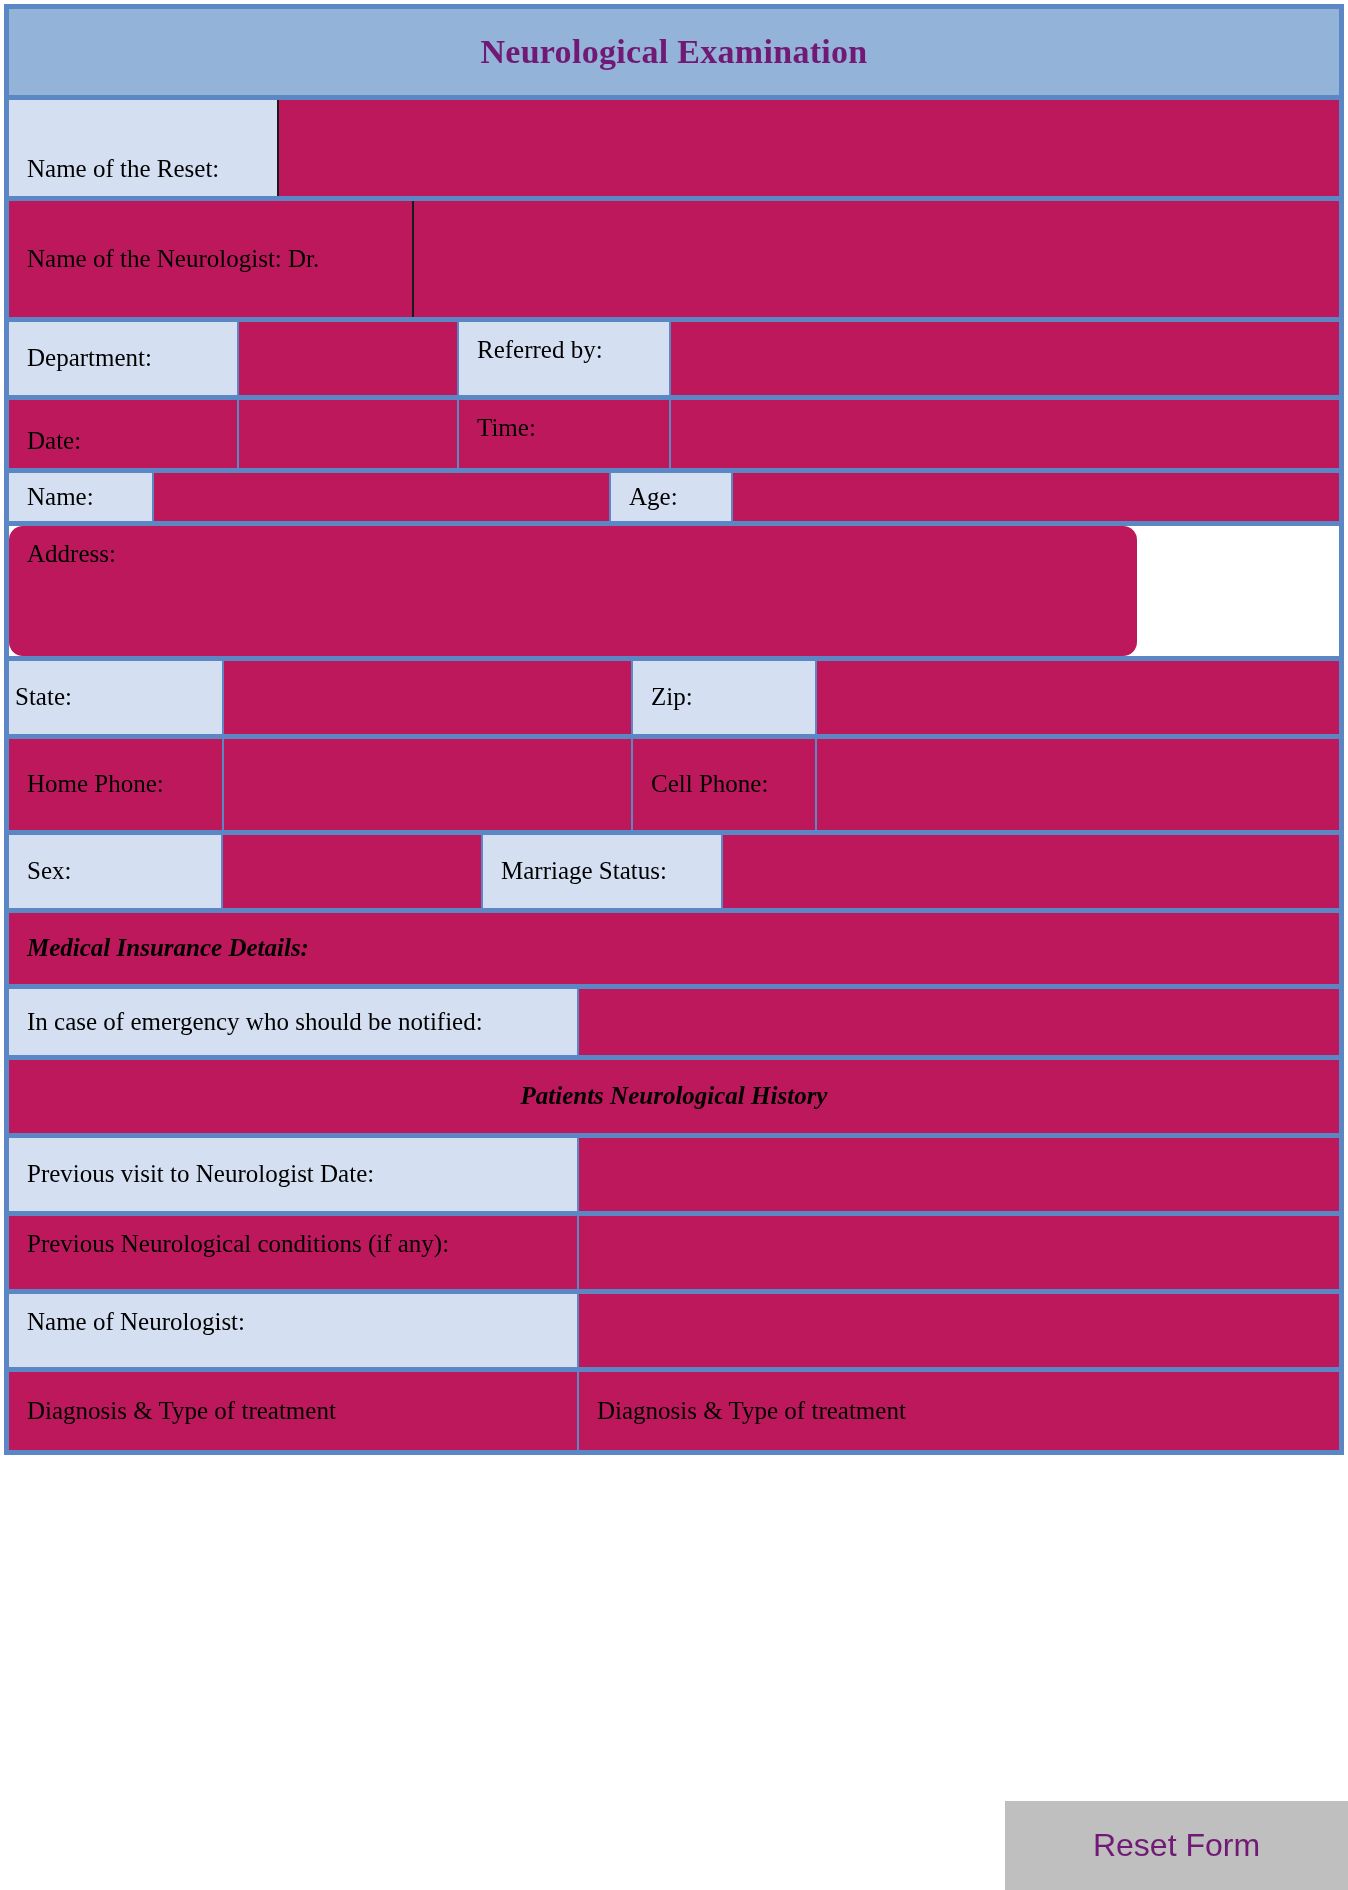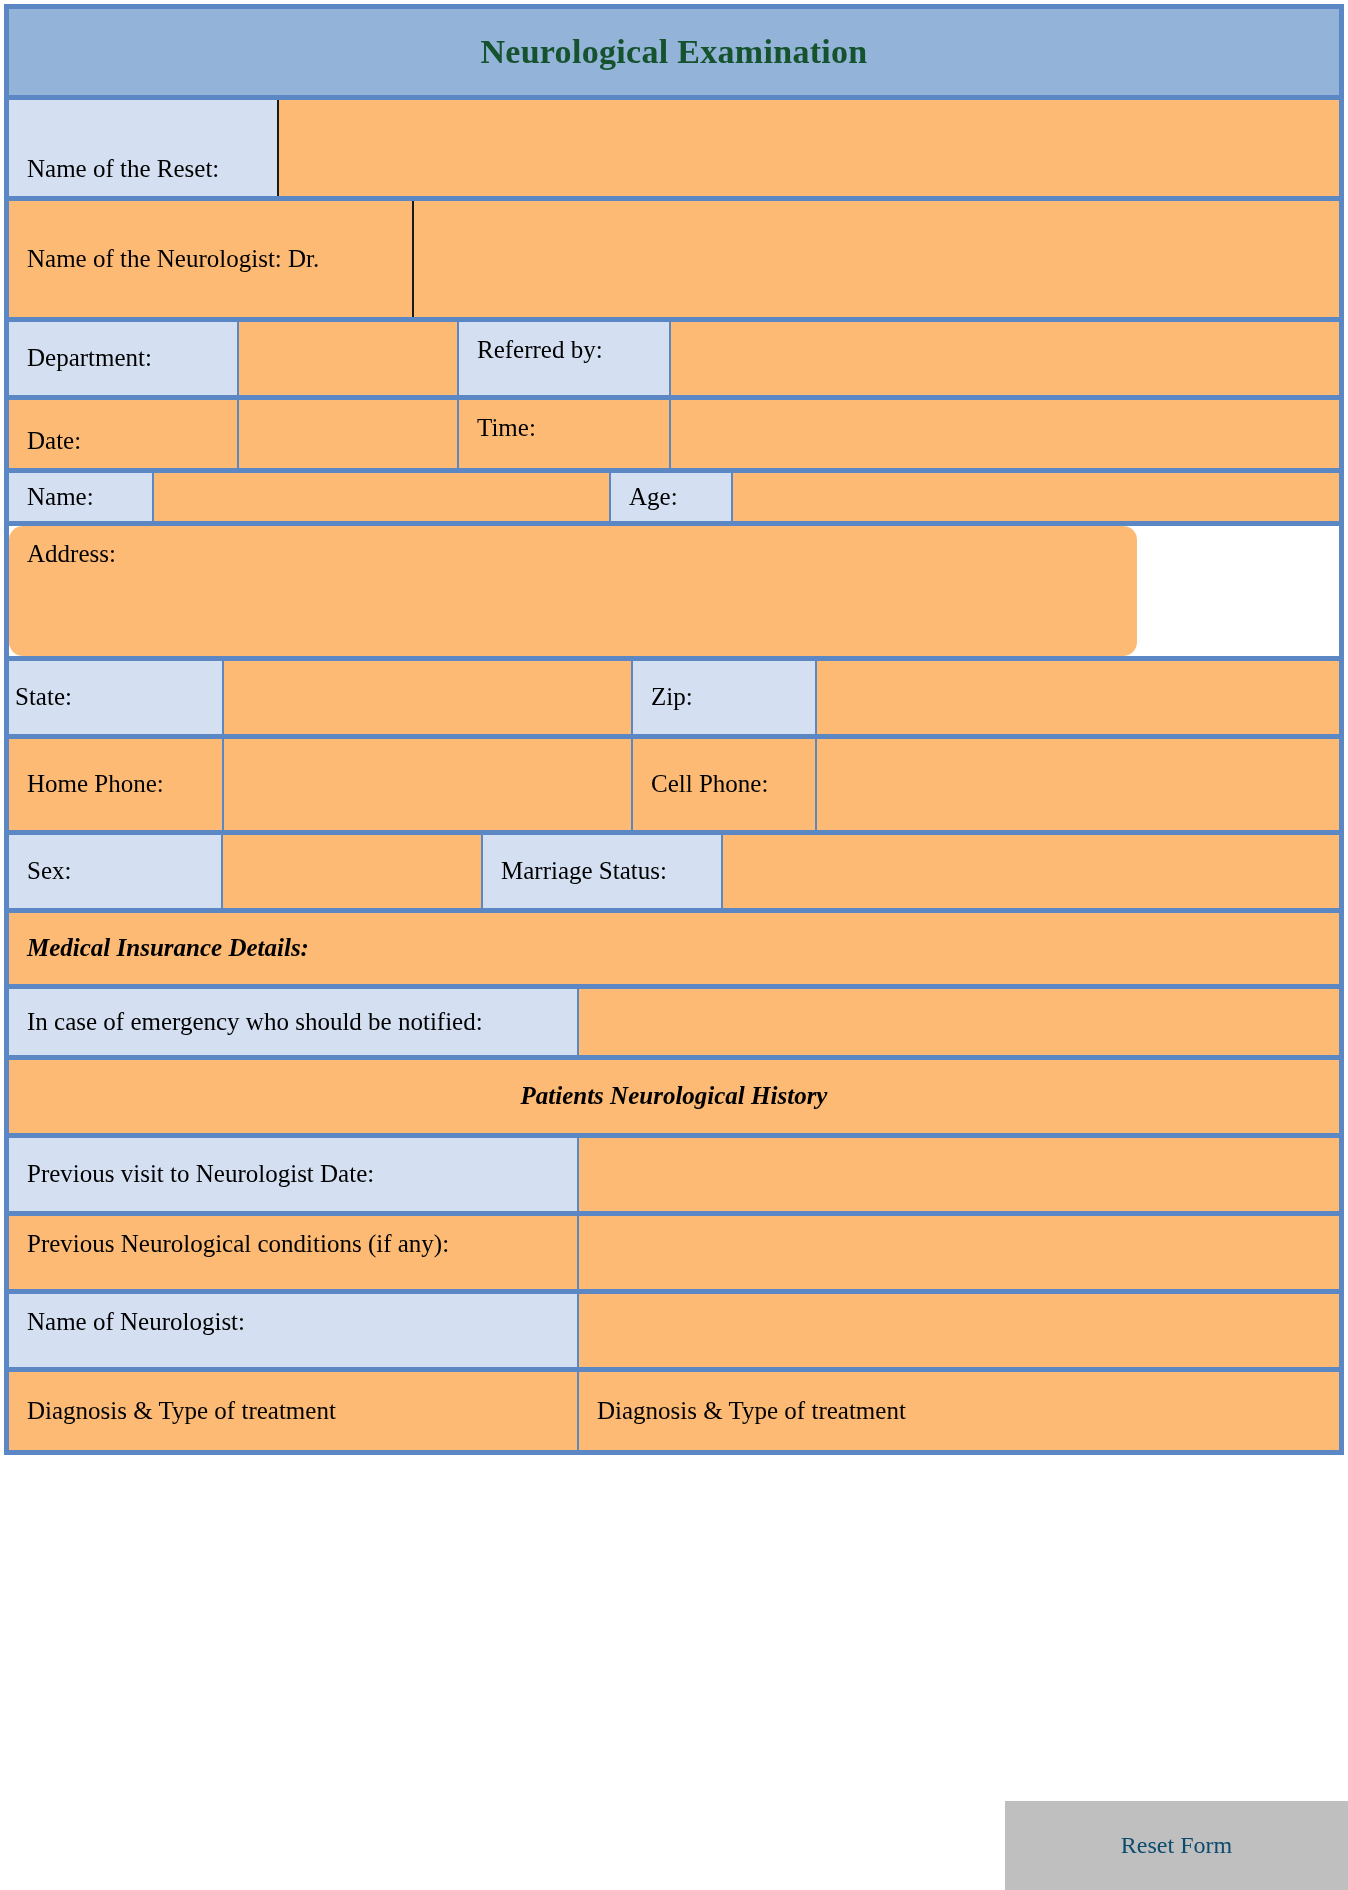--- a/index.html
+++ b/index.html
@@ -40,41 +40,41 @@
     height: 86px;
     display: flex;
     align-items: center;
     justify-content: center;
     border-bottom: 5px solid #5b87c5;
   }
   .title-banner .title-text {
     font-size: 34px;
     font-weight: bold;
     letter-spacing: 0.3px;
-    color: #14532d;
+    color: #701a75;
   }
 
   
   .row {
     display: flex;
     width: 100%;
     box-sizing: border-box;
     border-bottom: 5px solid #5b87c5;
   }
   .row.last {
     border-bottom: none;
   }
 
   .cell {
     box-sizing: border-box;
     display: flex;
     padding: 0 18px;
     font-size: 25px;
     line-height: 1.15;
-    background: #fdba74;
+    background: #be185d;
     min-height: 0;
   }
   .cell.fill {
     background: #d4e0f2;
   }
   .cell.bl { border-left: 2px solid #5b87c5; }
   .cell.bl-dark { border-left: 2px solid #1a1a1a; }
 
   .cell .lbl {
     display: block;
@@ -98,23 +98,23 @@
     left: 1005px;
     top: 1801px;
     width: 343px;
     height: 89px;
   }
   .reset-btn {
     width: 100%;
     height: 100%;
     background: #bfbfbf;
     border: none;
-    font-family: Liberation Serif, serif;
-    font-size: 24px;
-    color: #0c4a6e;
+    font-family: Liberation Sans, sans-serif;
+    font-size: 32px;
+    color: #701a75;
     cursor: pointer;
     display: flex;
     align-items: center;
     justify-content: center;
     box-sizing: border-box;
   }
 </style>
 </head>
 <body>
 

